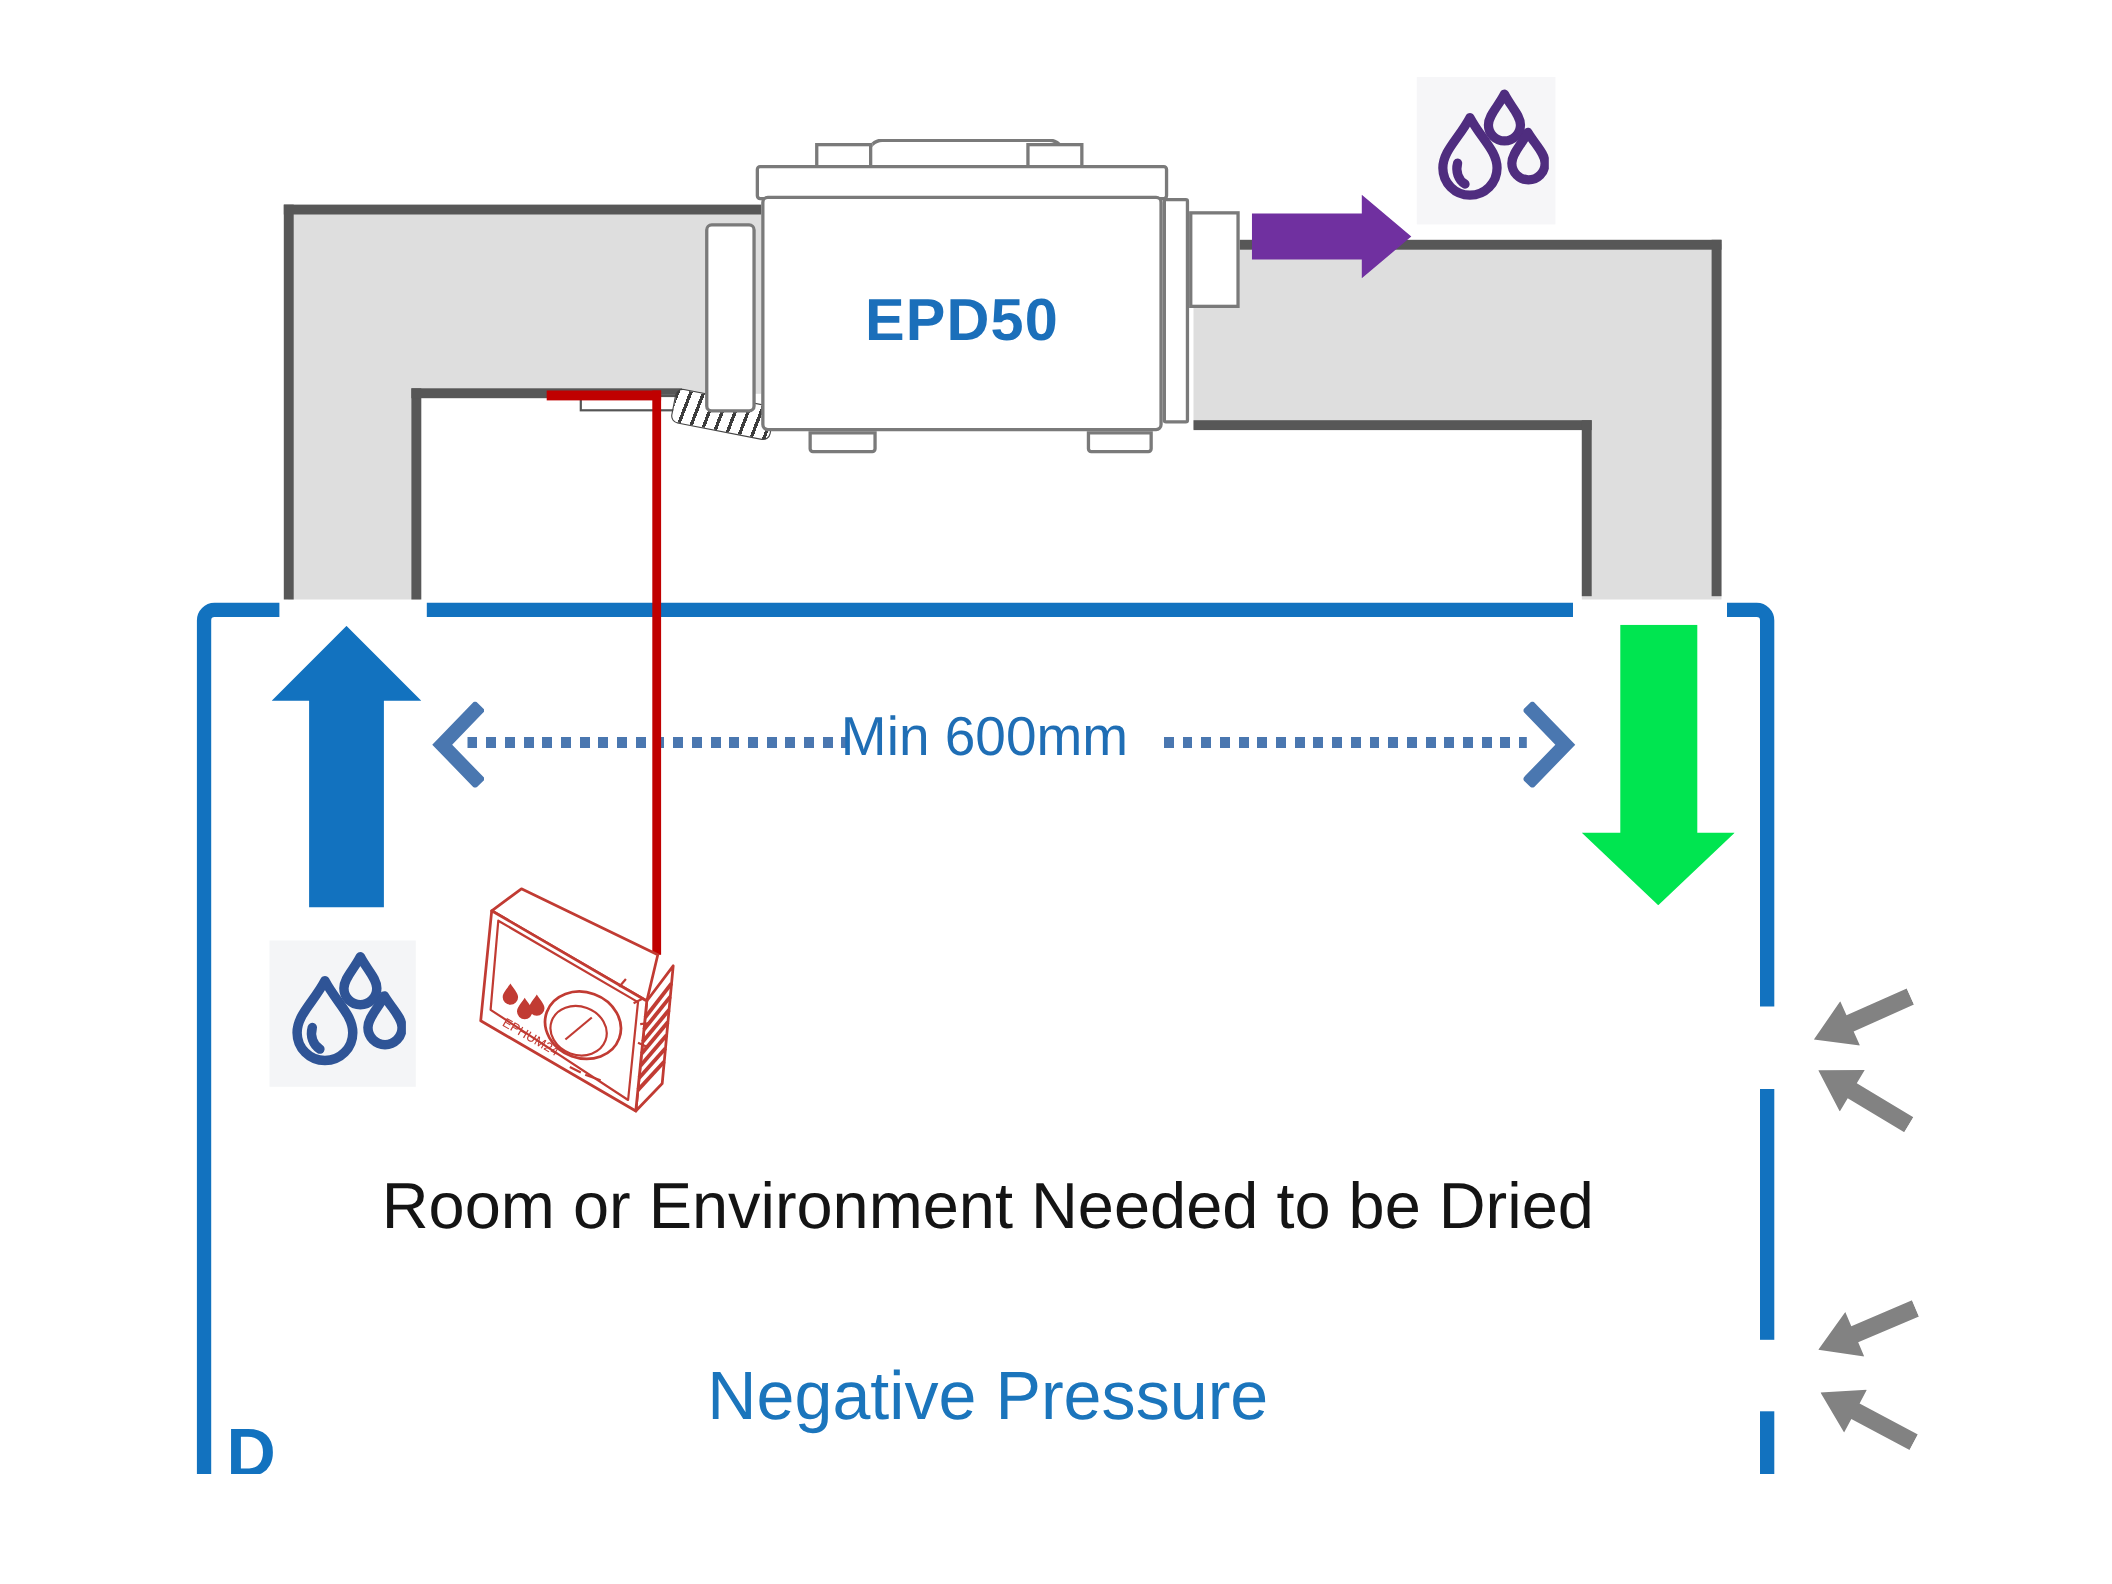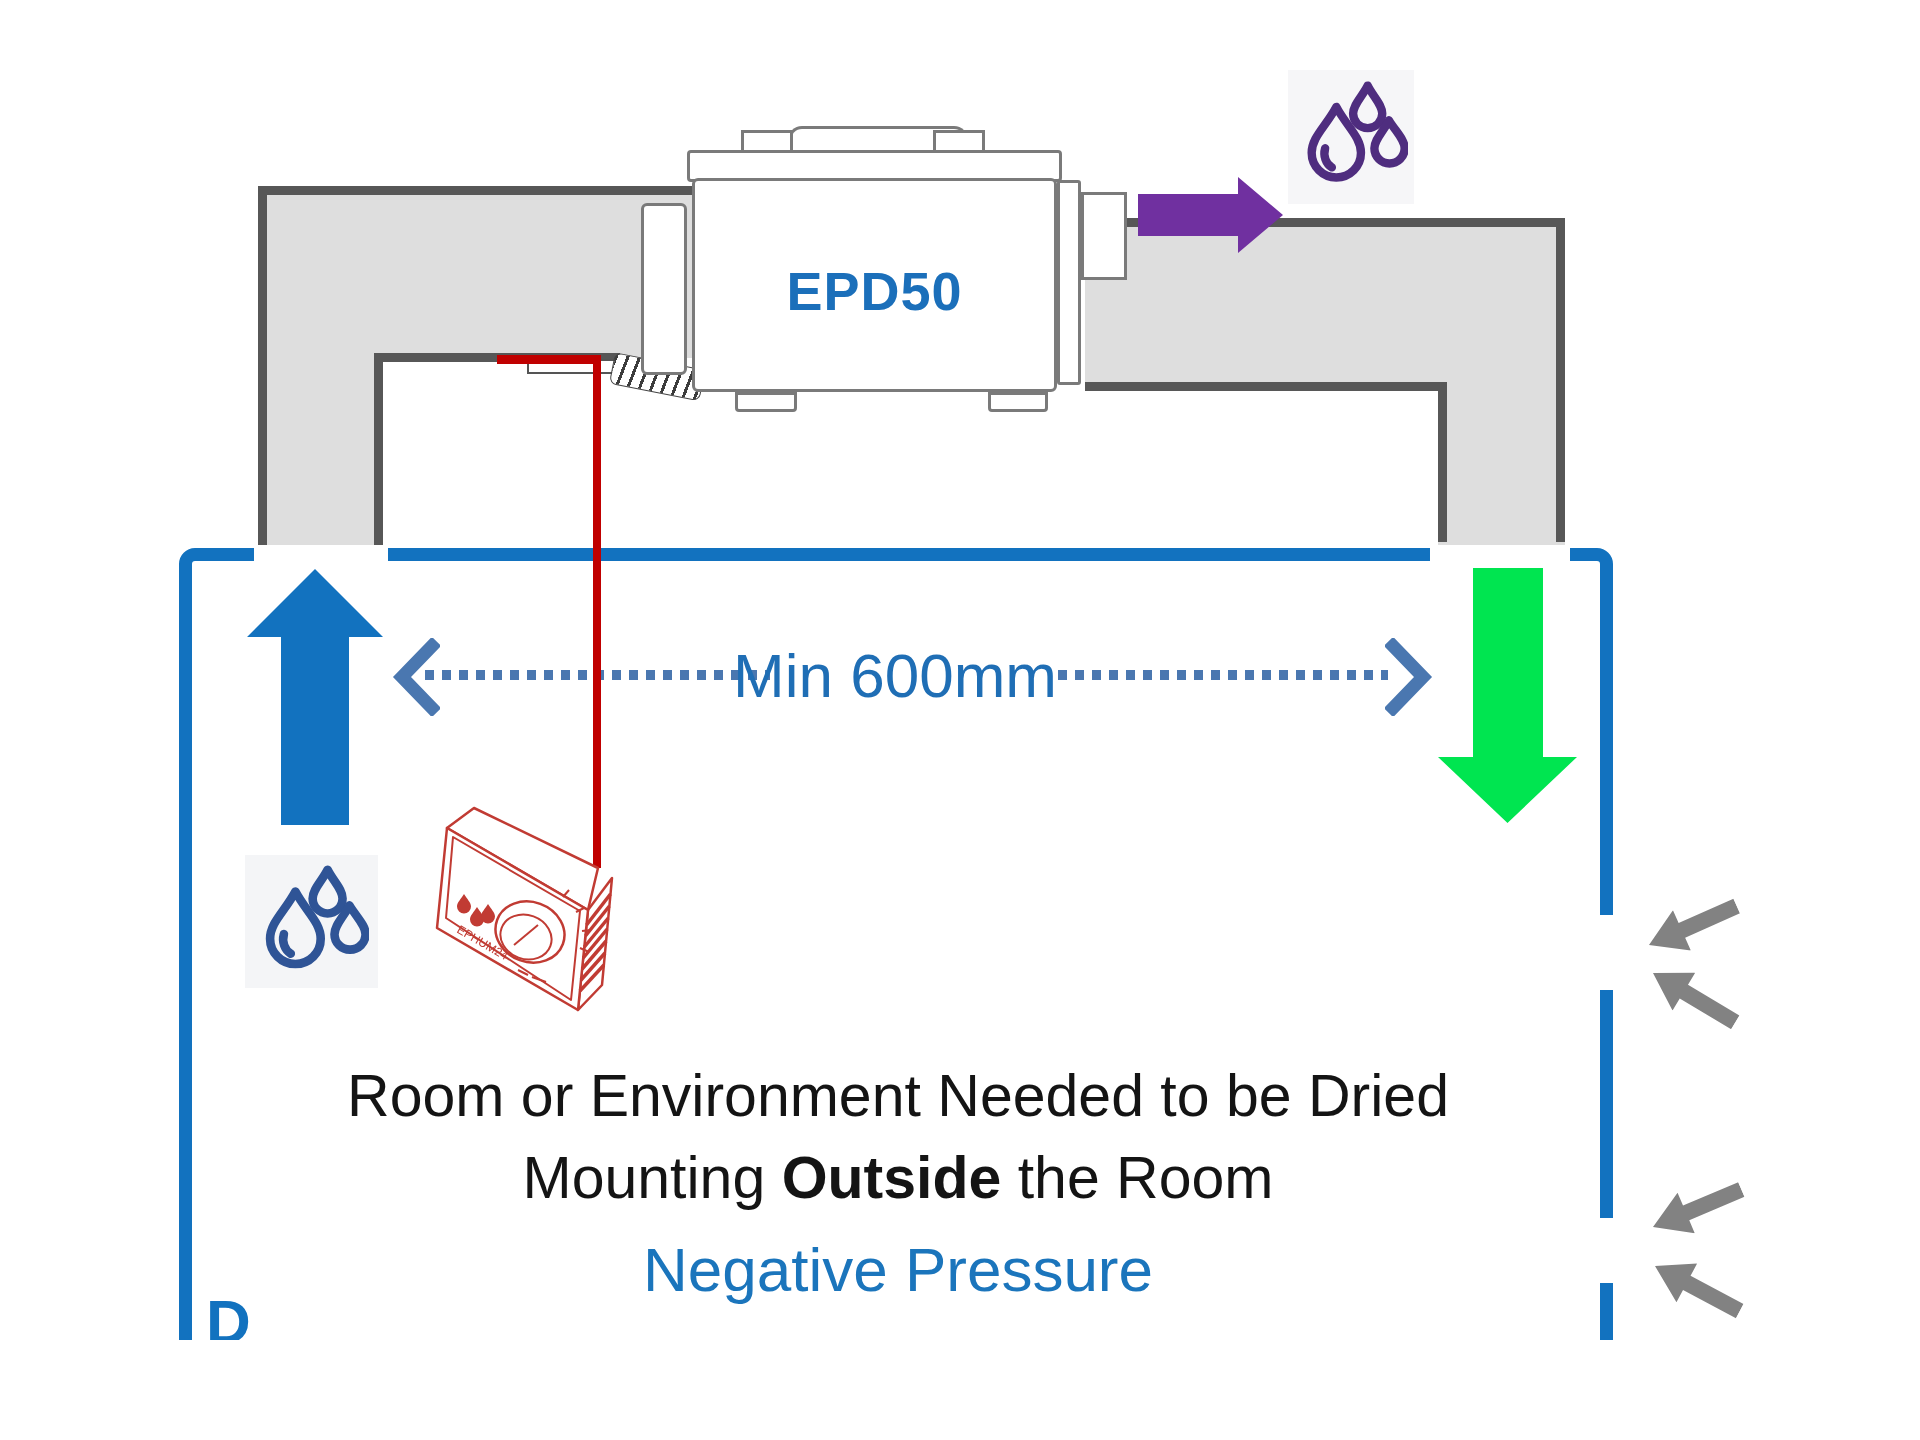--- a/index.html
+++ b/index.html
@@ -108,21 +108,21 @@
   </svg>
 
   <svg class="abs zl6" style="left:1438px;top:568px;" width="139" height="255">
     <polygon points="35,0 105,0 105,189 139,189 69.5,255 0,189 35,189" fill="#00E550"></polygon>
   </svg>
 
   <svg class="abs zl6" style="left:392px;top:638px;" width="48" height="78">
     <polyline points="40,8 10,39 40,70" fill="none" stroke="#4A77B0" stroke-width="13" stroke-linecap="square"></polyline>
   </svg>
   <div class="abs dots" style="left:425px;top:670px;width:345px;"></div>
-  <div class="abs dim-text" style="left:702px;top:640px;width:386px;font-size:62px;">Min 600mm</div>
+  <div class="abs dim-text" style="left:702px;top:640px;width:386px;font-size:50px;">Min 600mm</div>
   <div class="abs dots" style="left:1058px;top:670px;width:330px;"></div>
   <svg class="abs zl6" style="left:1385px;top:638px;" width="48" height="78">
     <polyline points="8,8 38,39 8,70" fill="none" stroke="#4A77B0" stroke-width="13" stroke-linecap="square"></polyline>
   </svg>
 
   <div class="abs wire" style="left:497px;top:355px;width:104px;height:9px;"></div>
   <div class="abs wire" style="left:593px;top:355px;width:8px;height:513px;"></div>
 
   <svg class="abs zl8" style="left:426px;top:790px;" width="210" height="240" viewBox="0 0 210 240">
     <g stroke="#C13B33" stroke-width="2.5" fill="#ffffff" stroke-linejoin="round">
@@ -162,18 +162,17 @@
     <polygon points="0,22 36,0 36,14 96,14 96,30 36,30 36,44" fill="#828282"></polygon>
   </svg>
   <svg class="abs zl6" style="left:1653px;top:1205px;transform:rotate(-23deg);transform-origin:0 22px;" width="96" height="44">
     <polygon points="0,22 36,0 36,14 96,14 96,30 36,30 36,44" fill="#828282"></polygon>
   </svg>
   <svg class="abs zl6" style="left:1655px;top:1244px;transform:rotate(28deg);transform-origin:0 22px;" width="96" height="44">
     <polygon points="0,22 36,0 36,14 96,14 96,30 36,30 36,44" fill="#828282"></polygon>
   </svg>
 
   <div class="abs cap" style="top:1062px;font-size:59px;text-align:center;">Room or Environment Needed to be Dried</div>
-  <div class="abs cap" style="top:1144px;font-size:59px;"><span>Mounting </span><span style="font-weight:bold;">Outside</span><span> the Room</span></div>
   <div class="abs cap" style="top:1234px;font-size:62px;color:#1B75BC;">Negative Pressure</div>
 
   <div class="abs" style="left:206px;top:1286px;font-size:62px;font-weight:bold;color:#1272BF;z-index:6;">D</div>
 
 </div>
 
 </body></html>

